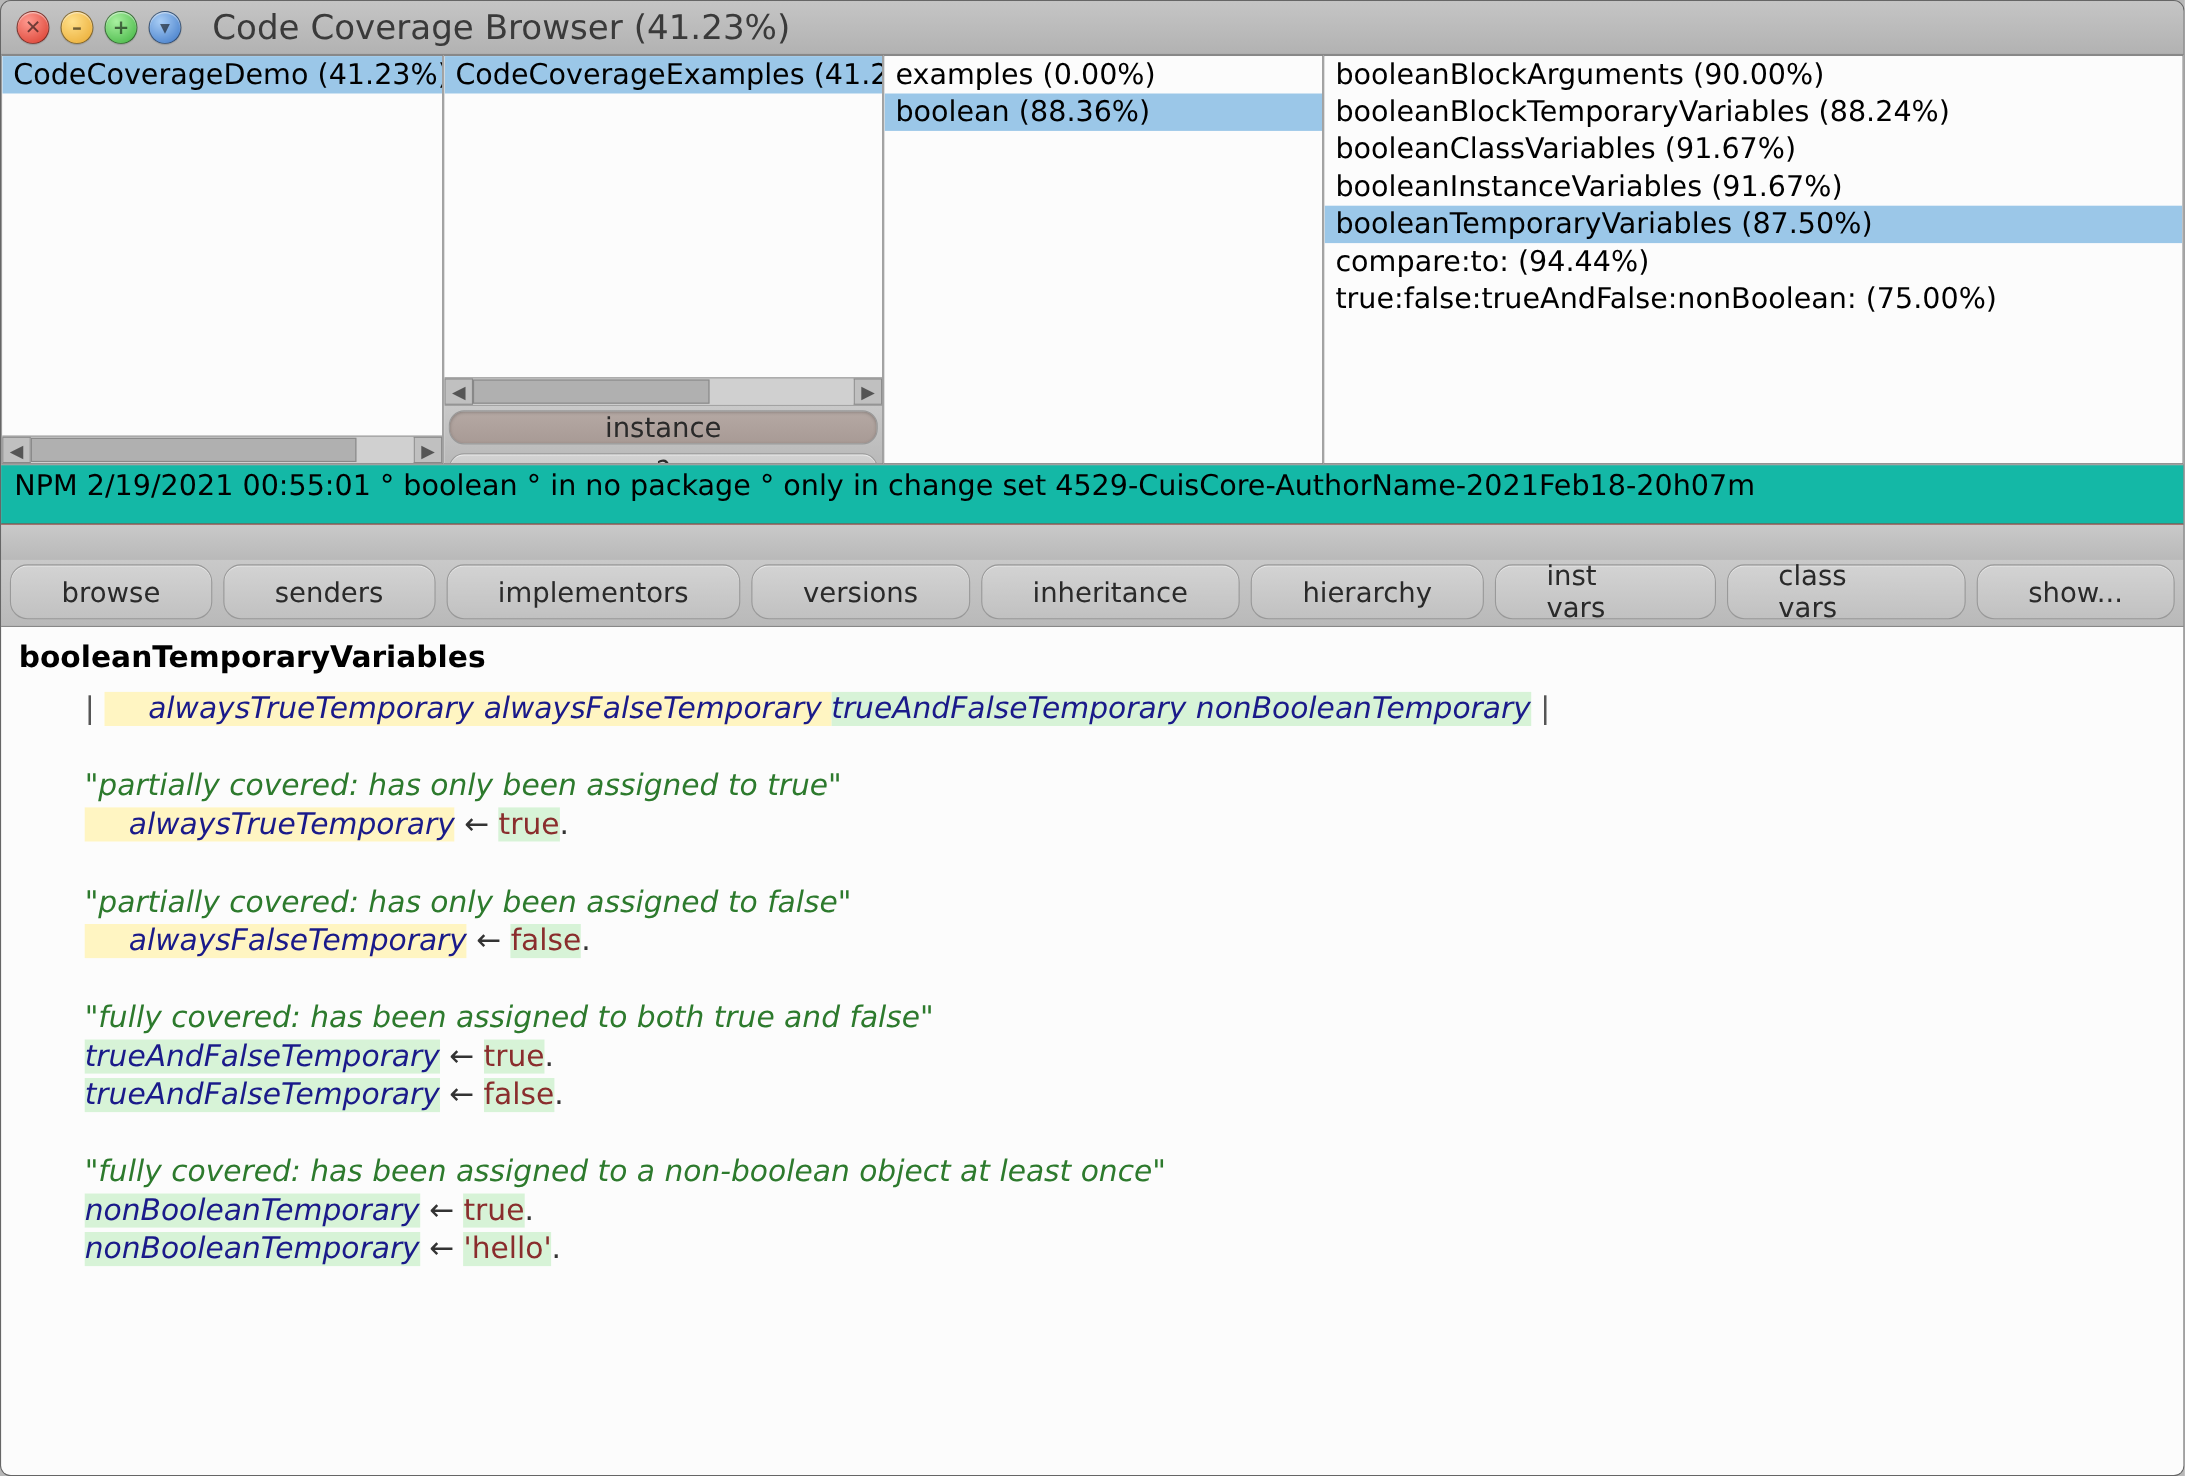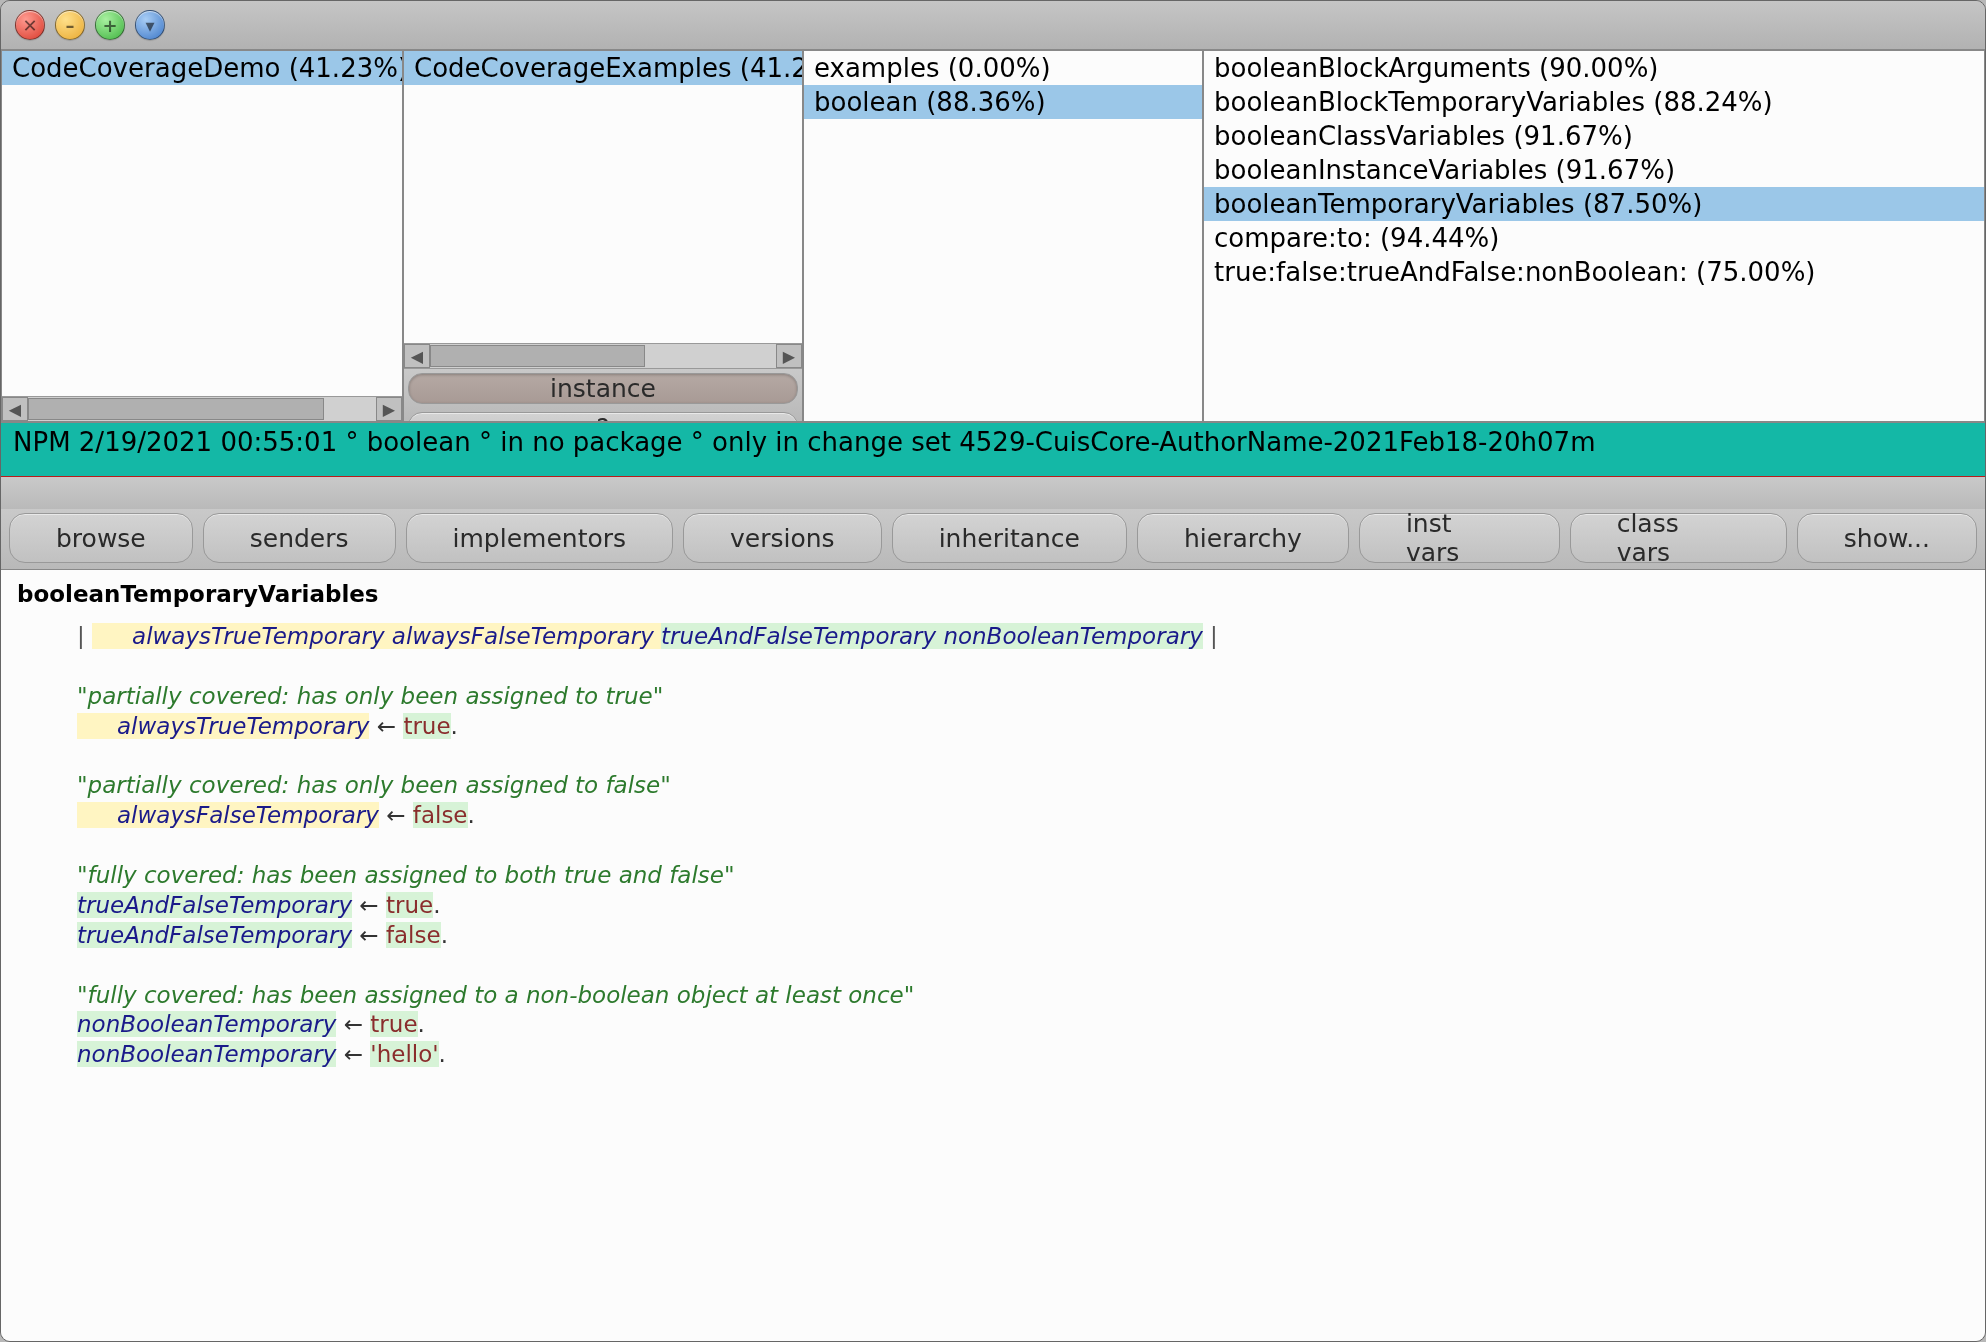--- a/index.html
+++ b/index.html
@@ -152,21 +152,21 @@
     border:1px solid #999;
     display:flex;align-items:center;justify-content:center;
     font-size:25px;color:#2a2a2a;
     box-shadow: inset 0 1px 0 rgba(255,255,255,0.5);
   }
   
   .codepane {
     flex:1;
     background:#fcfcfc;
     padding: 10px 16px;
-    font-size: 23px;
+    font-size: 27px;
     line-height: 1.3;
     overflow:auto;
   }
   .method-header { font-weight: bold; color:#000; margin-bottom: 12px;}
   .code-line { white-space: pre; }
   .indent { display:inline-block; width: 60px;}
   .comment { color: #2d7a2d; font-style: italic; }
   .var { color: #1a1a8a; font-style: italic; }
   .kw { color: #8a2d2d; }
   .op { color: #333; }
@@ -177,20 +177,21 @@
 </head>
 <body>
 
 <div class="window">
 
   <div class="titlebar">
     <div class="wbtn close">✕</div>
     <div class="wbtn min">–</div>
     <div class="wbtn max">+</div>
     <div class="wbtn menu">▾</div>
+    <div class="title-text">Code Coverage Browser (41.23%)</div>
   </div>
 
   <div class="panes">
 
     <div class="pane pane1">
       <div class="listbox">
         <div class="listitem sel">CodeCoverageDemo (41.23%)</div>
       </div>
       <div class="hscroll">
         <div class="arrow">◀</div>

